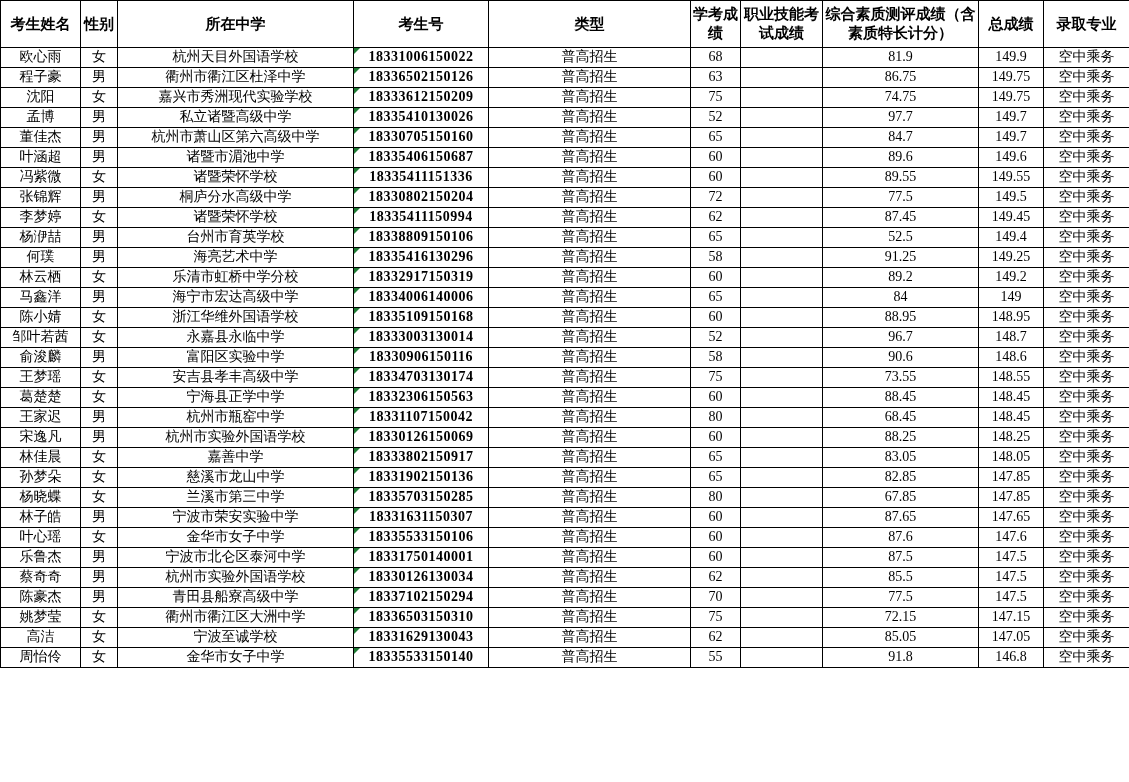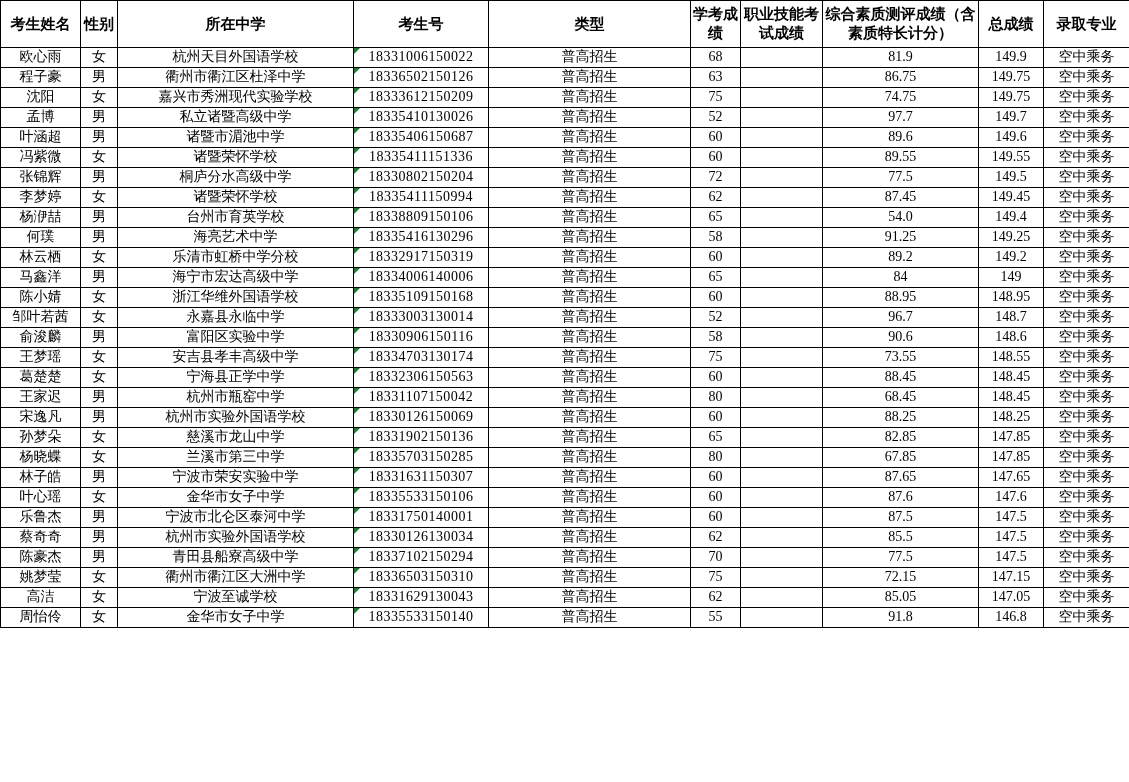--- a/index.html
+++ b/index.html
@@ -33,21 +33,21 @@
     font-weight: bold;
     font-size: 15px;
     height: 46px;
     white-space: normal;
     line-height: 1.25;
   }
   table.roster tbody td {
     height: 19px;
   }
   td.align-left { text-align: left; padding-left: 4px; }
-  td.exam-no    { text-align: left; padding-left: 8px; letter-spacing: 0.5px; }
+  td.exam-no    { text-align: left; padding-left: 8px; letter-spacing: 0.5px; font-weight: bold; }
   
   td.exam-no .corner-flag {
     position: absolute;
     top: 0; left: 0;
     width: 0; height: 0;
     border-top: 6px solid #1e7b34;
     border-right: 6px solid transparent;
   }
 </style>
 </head>
@@ -123,20 +123,32 @@
         <td class="align-left">私立诸暨高级中学</td>
         <td class="exam-no"><span class="corner-flag"></span>18335410130026</td>
         <td>普高招生</td>
         <td>52</td>
         <td></td>
         <td>97.7</td>
         <td>149.7</td>
         <td>空中乘务</td>
       </tr>
       <tr>
+        <td>董佳杰</td>
+        <td>男</td>
+        <td class="align-left">杭州市萧山区第六高级中学</td>
+        <td class="exam-no"><span class="corner-flag"></span>18330705150160</td>
+        <td>普高招生</td>
+        <td>65</td>
+        <td></td>
+        <td>84.7</td>
+        <td>149.7</td>
+        <td>空中乘务</td>
+      </tr>
+      <tr>
         <td>叶涵超</td>
         <td>男</td>
         <td class="align-left">诸暨市湄池中学</td>
         <td class="exam-no"><span class="corner-flag"></span>18335406150687</td>
         <td>普高招生</td>
         <td>60</td>
         <td></td>
         <td>89.6</td>
         <td>149.6</td>
         <td>空中乘务</td>
@@ -178,21 +190,21 @@
         <td>空中乘务</td>
       </tr>
       <tr>
         <td>杨洢喆</td>
         <td>男</td>
         <td class="align-left">台州市育英学校</td>
         <td class="exam-no"><span class="corner-flag"></span>18338809150106</td>
         <td>普高招生</td>
         <td>65</td>
         <td></td>
-        <td>54.0</td>
+        <td>52.5</td>
         <td>149.4</td>
         <td>空中乘务</td>
       </tr>
       <tr>
         <td>何璞</td>
         <td>男</td>
         <td class="align-left">海亮艺术中学</td>
         <td class="exam-no"><span class="corner-flag"></span>18335416130296</td>
         <td>普高招生</td>
         <td>58</td>
@@ -300,20 +312,32 @@
       <tr>
         <td>宋逸凡</td>
         <td>男</td>
         <td class="align-left">杭州市实验外国语学校</td>
         <td class="exam-no"><span class="corner-flag"></span>18330126150069</td>
         <td>普高招生</td>
         <td>60</td>
         <td></td>
         <td>88.25</td>
         <td>148.25</td>
+        <td>空中乘务</td>
+      </tr>
+      <tr>
+        <td>林佳晨</td>
+        <td>女</td>
+        <td class="align-left">嘉善中学</td>
+        <td class="exam-no"><span class="corner-flag"></span>18333802150917</td>
+        <td>普高招生</td>
+        <td>65</td>
+        <td></td>
+        <td>83.05</td>
+        <td>148.05</td>
         <td>空中乘务</td>
       </tr>
       <tr>
         <td>孙梦朵</td>
         <td>女</td>
         <td class="align-left">慈溪市龙山中学</td>
         <td class="exam-no"><span class="corner-flag"></span>18331902150136</td>
         <td>普高招生</td>
         <td>65</td>
         <td></td>

